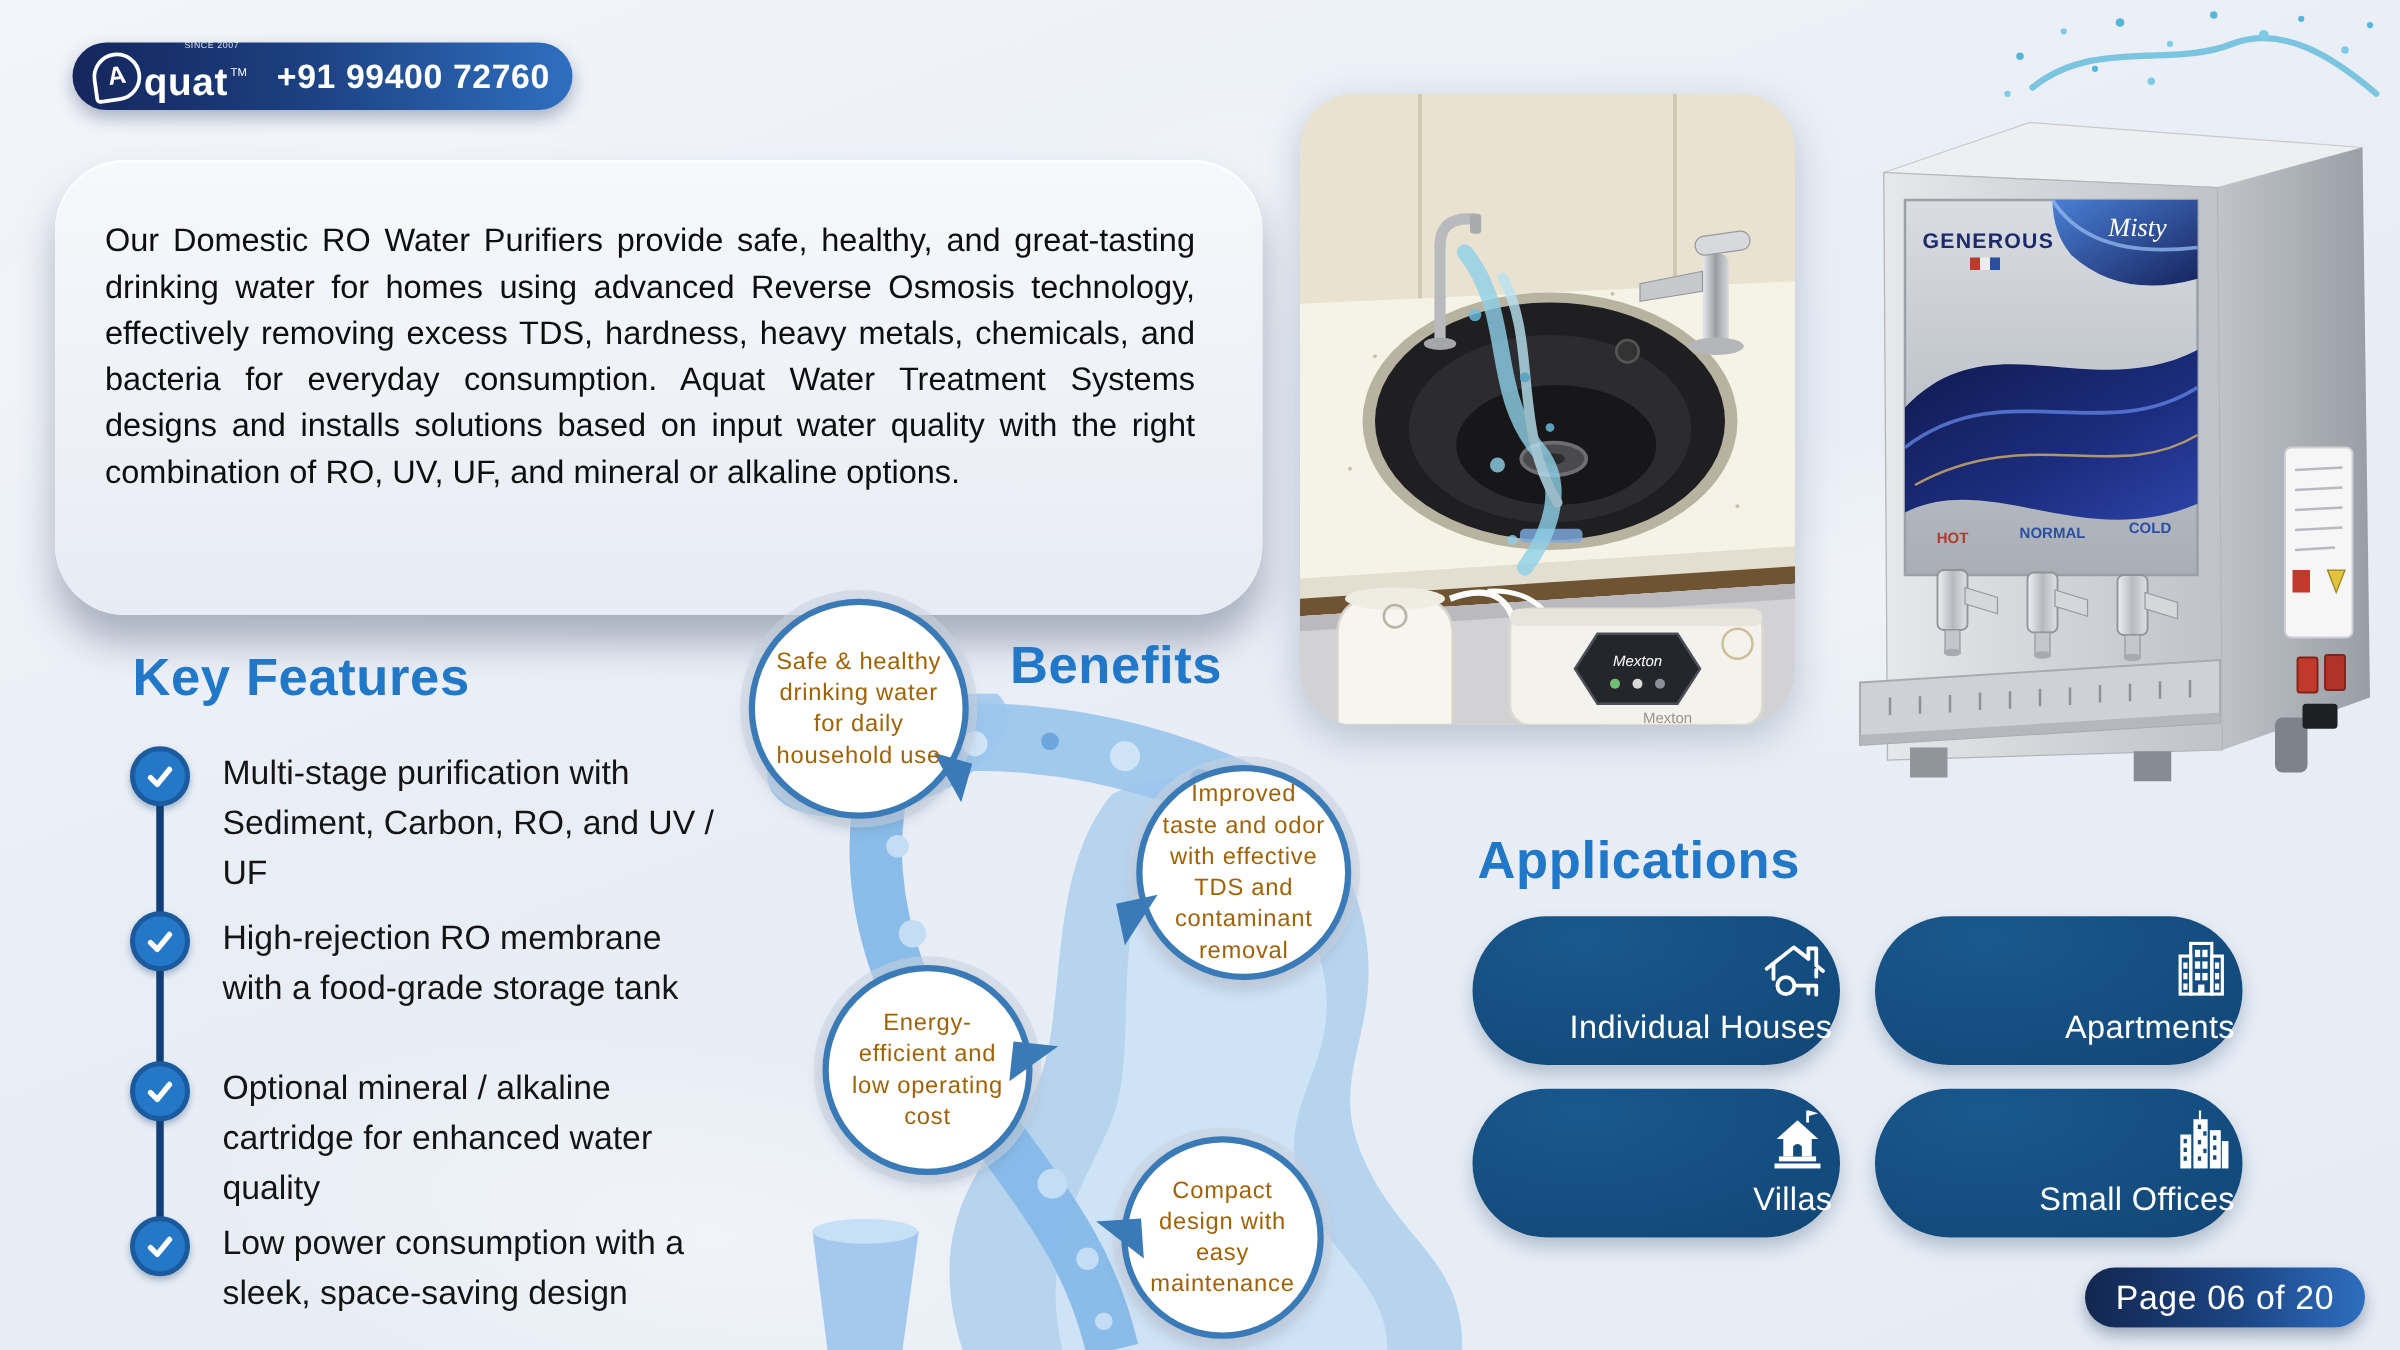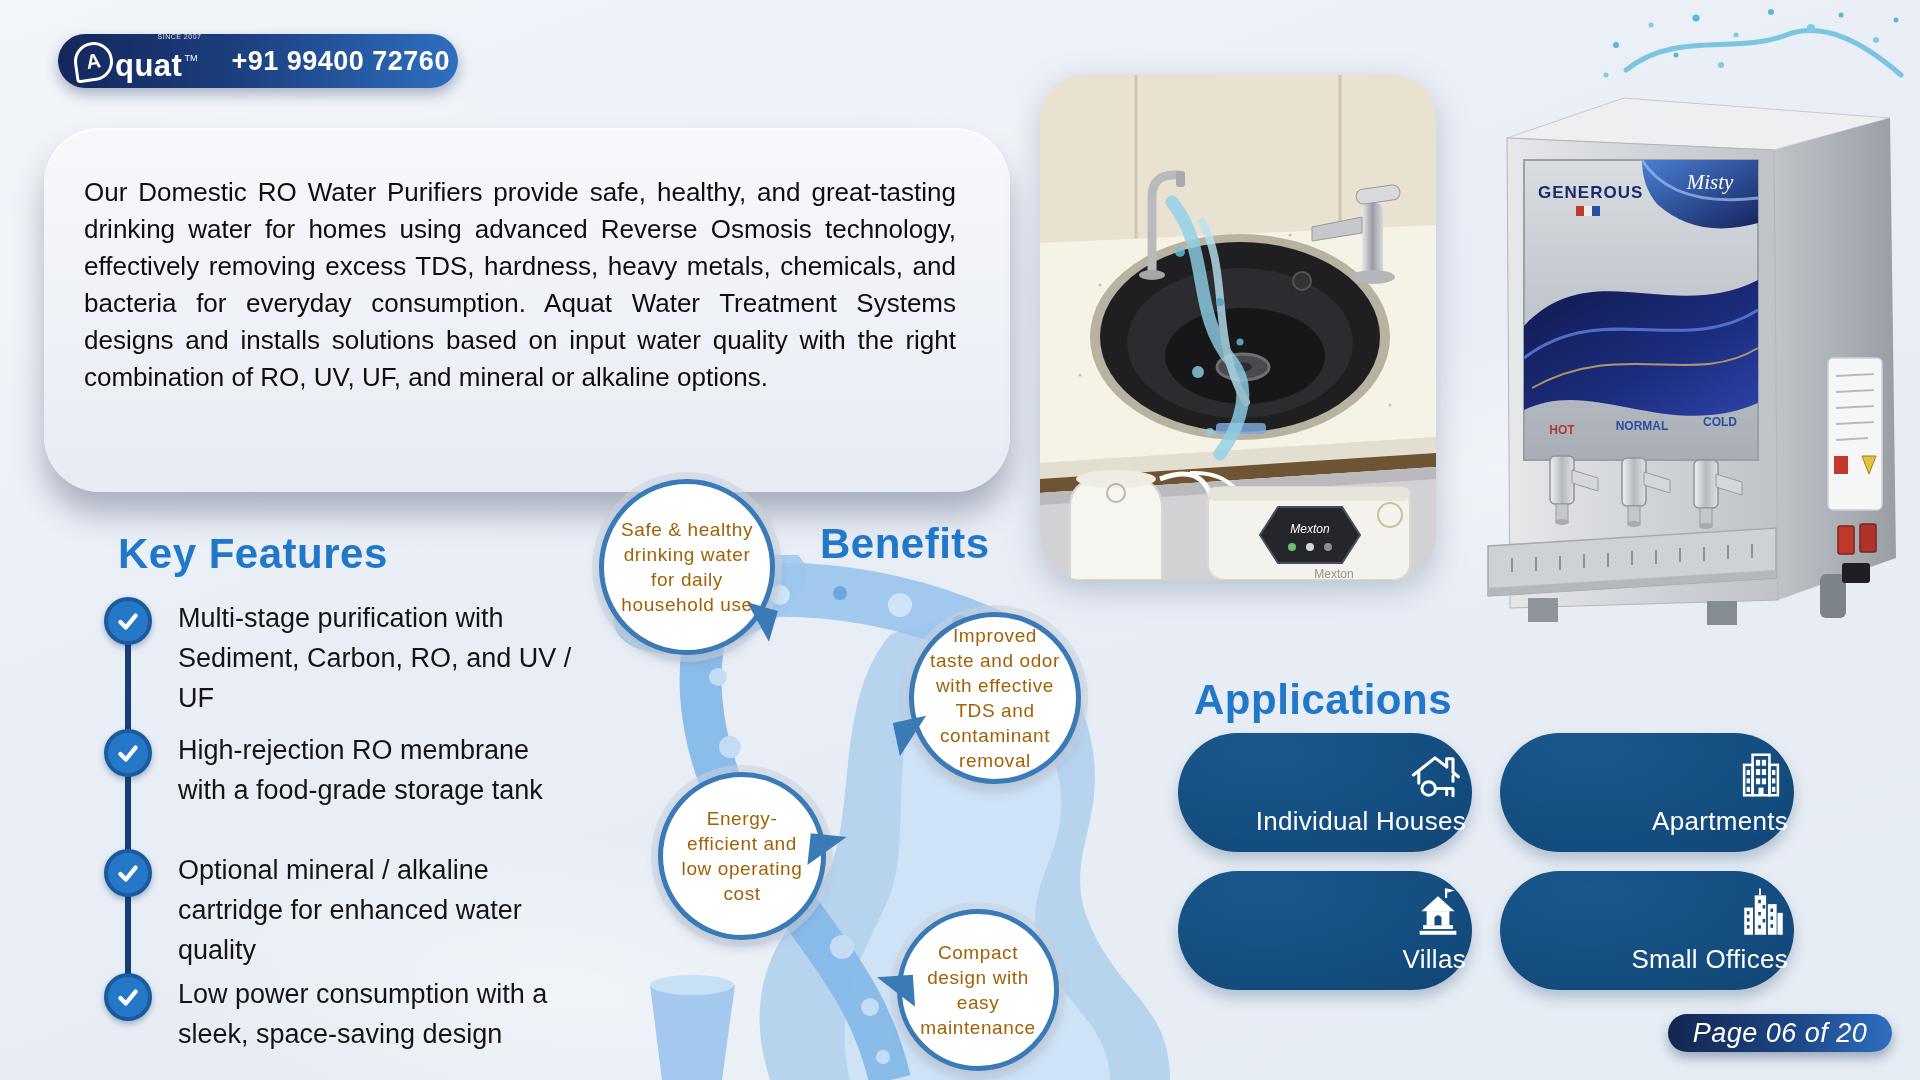--- a/index.html
+++ b/index.html
@@ -21,35 +21,35 @@
     position:absolute;left:58px;top:34px;width:400px;height:54px;z-index:4;
     border-radius:28px;display:flex;align-items:center;padding:0 0 0 16px;box-sizing:border-box;
     background:linear-gradient(90deg,#15265c 0%,#1c3f7f 45%,#2f6fc0 100%);
     box-shadow:0 6px 14px rgba(30,50,90,.35);
   }
   .logo{position:relative;display:flex;align-items:flex-end;color:#fff;}
   .logo-a{width:33px;height:33px;border:3px solid #fff;border-radius:50% 50% 50% 4px;
     display:flex;align-items:center;justify-content:center;font-weight:bold;font-size:20px;transform:rotate(-8deg);}
   .logo-rest{font-size:31px;font-weight:bold;letter-spacing:.5px;line-height:30px;margin-left:2px;}
   .logo-since{position:absolute;right:14px;top:-9px;font-size:7px;letter-spacing:.5px;opacity:.85;}
-  .logo-tm{font-size:9px;margin:0 18px 18px 2px;}
+  .logo-tm{font-size:9px;margin:0 8px 18px 2px;}
   .phone{color:#fff;font-size:27px;font-weight:600;letter-spacing:.5px;margin-left:16px;}
 
   
   .hero-card{
     position:absolute;left:44px;top:128px;width:966px;height:364px;z-index:2;
     border-radius:56px;box-sizing:border-box;padding:24px 44px 0 40px;
     background:linear-gradient(180deg,#f6f8fb 0%,#eceff6 70%,#e7ebf3 100%);
     box-shadow:0 22px 30px rgba(90,100,125,.45),0 2px 0 rgba(255,255,255,.9) inset;
   }
   .hero-title{margin:18px 0 0 0;font-size:53px;font-weight:bold;letter-spacing:1px;color:#3b4296;}
   .hero-desc{margin:22px 0 0 0;width:872px;font-size:26px;line-height:37px;color:#0e0e0e;text-align:justify;}
 
   
-  .sec-title{position:absolute;z-index:3;font-size:42px;font-weight:bold;color:#2177c8;margin:12px;letter-spacing:.5px;}
+  .sec-title{position:absolute;z-index:3;font-size:42px;font-weight:bold;color:#2177c8;margin:0;letter-spacing:.5px;}
   .kf-title{left:106px;top:518px;}
   .benefits-title{left:808px;top:508px;}
   .apps-title{left:1182px;top:664px;}
 
   
   .kf-line{position:absolute;left:125px;top:621px;width:6px;height:376px;background:#123f77;z-index:2;}
   .kf-check{position:absolute;left:104px;width:48px;height:48px;border-radius:50%;z-index:3;
     background:#2578c8;border:4px solid #1a5a9d;box-sizing:border-box;
     display:flex;align-items:center;justify-content:center;box-shadow:0 3px 6px rgba(20,60,110,.35);}
   .kc1{top:597px;} .kc2{top:729px;} .kc3{top:849px;} .kc4{top:973px;}
@@ -84,24 +84,24 @@
   .app-btn{position:absolute;width:294px;height:119px;border-radius:60px;z-index:3;
     background:radial-gradient(130% 150% at 30% 15%,#1a588d 0%,#134a7c 60%,#103f6c 100%);
     display:flex;flex-direction:column;align-items:flex-end;justify-content:center;gap:4px;
     box-shadow:0 8px 14px rgba(25,60,100,.25);border:none;cursor:pointer;}
   .a1{left:1178px;top:733px;} .a2{left:1500px;top:733px;}
   .a3{left:1178px;top:871px;} .a4{left:1500px;top:871px;}
   .app-btn .lbl{color:#fff;font-size:26px;letter-spacing:.3px;}
   .app-icon{height:54px;display:flex;align-items:flex-end;}
 
   
-  .page-pill{position:absolute;left:1668px;top:1014px;width:224px;height:38px;z-index:4;
+  .page-pill{position:absolute;left:1668px;top:1014px;width:224px;height:48px;z-index:4;
     border-radius:26px;display:flex;align-items:center;justify-content:center;
     background:linear-gradient(90deg,#122650 0%,#1c4583 55%,#2e6fc0 100%);
-    box-shadow:0 6px 12px rgba(20,40,80,.35);font-style:italic;}
+    box-shadow:0 6px 12px rgba(20,40,80,.35);}
   .page-pill span{color:#fff;font-size:27px;letter-spacing:.5px;}
 </style>
 </head>
 <body>
 
 <div class="stage">
 
   <div class="caustic c1"></div>
   <div class="caustic c2"></div>
   <div class="caustic c3"></div>

